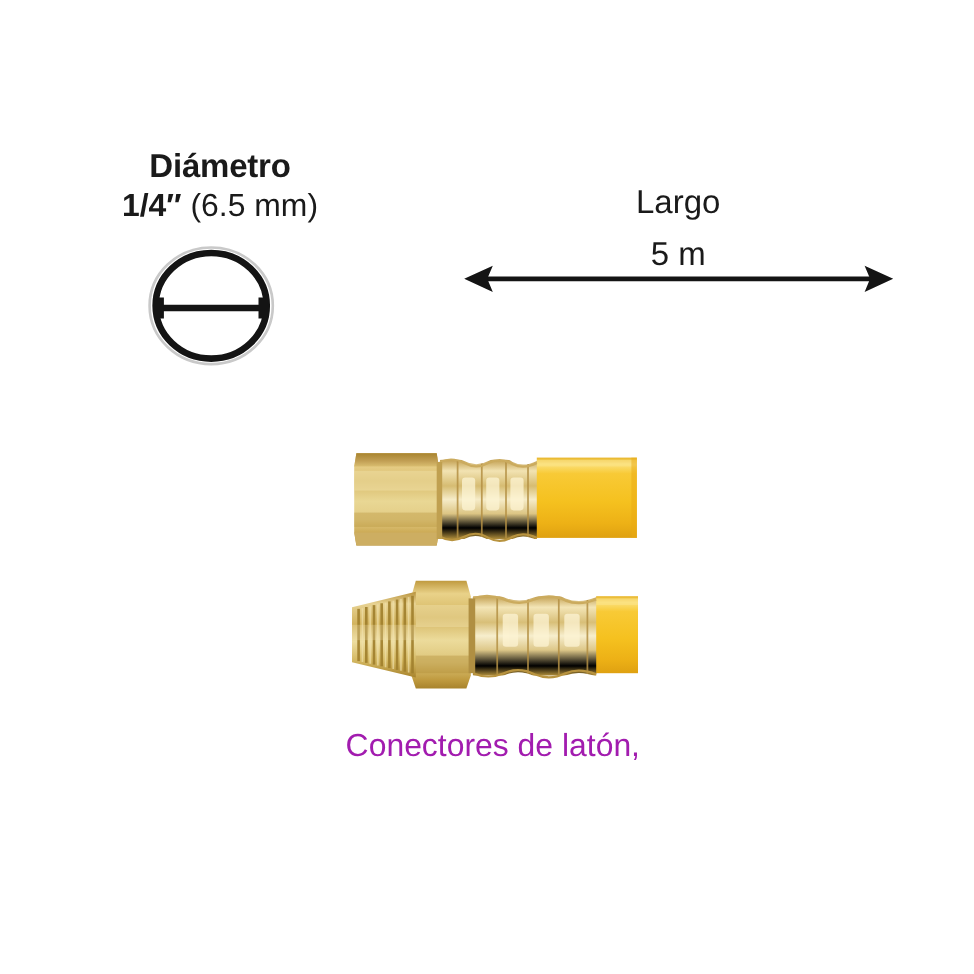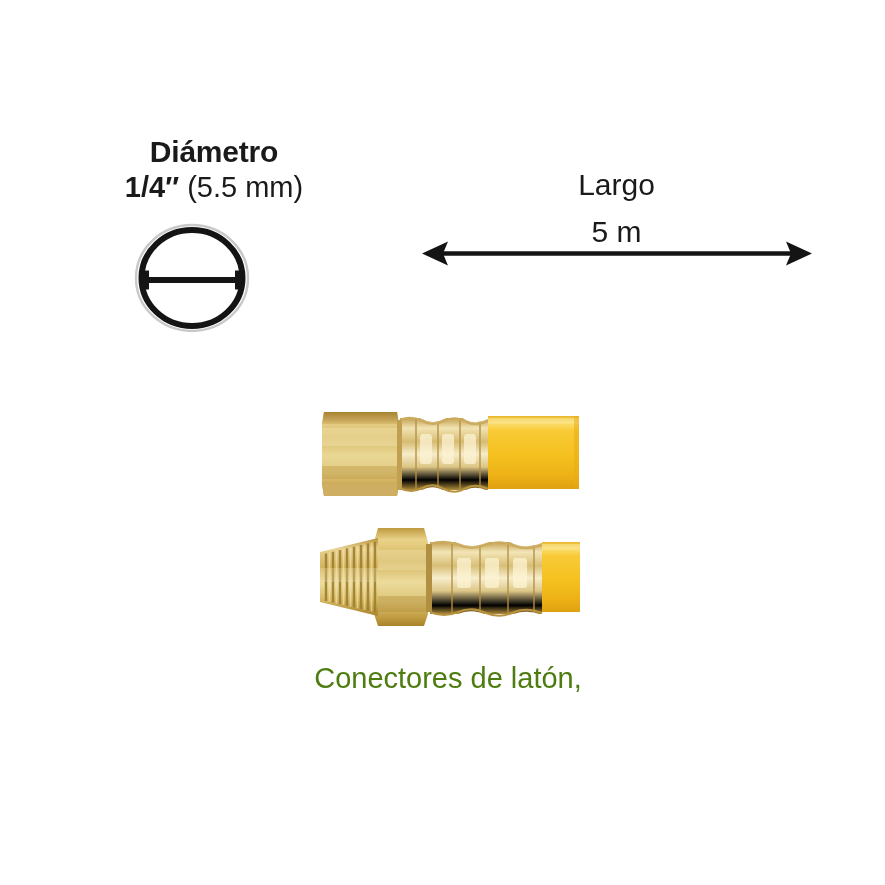--- a/index.html
+++ b/index.html
@@ -13,21 +13,21 @@
     height: 885px;
     background: #ffffff;
     overflow: hidden;
     font-family: "Liberation Sans", sans-serif;
     color: #1a1a1a;
   }
 
   
   #diameter-block {
     position: absolute;
-    left: 74px;
+    left: 60px;
     top: 135px;
     width: 280px;
     text-align: center;
   }
   .label-strong {
     font-size: 30px;
     font-weight: bold;
     letter-spacing: -0.2px;
     line-height: 1.12;
     white-space: nowrap;
@@ -90,34 +90,34 @@
   
   #connector-caption {
     position: absolute;
     left: 248px;
     top: 660px;
     width: 400px;
     text-align: center;
     font-size: 29px;
     font-weight: normal;
     line-height: 1.28;
-    color: #4d7c0f;
+    color: #a21caf;
   }
   #connector-caption div { white-space: nowrap; }
 </style>
 </head>
 <body>
 
 <div id="page">
 
   <div id="diameter-block">
     <div class="label-strong">Diámetro</div>
     <div class="label-sub">
       <span class="frac">1/4″</span>
-      <span>(5.5 mm)</span>
+      <span>(6.5 mm)</span>
     </div>
   </div>
 
   <svg id="diameter-circle" viewBox="0 0 118 112">
 
     <ellipse cx="59" cy="56" rx="56" ry="53" fill="none" stroke="#c9c9c9" stroke-width="2.4"></ellipse>
 
     <ellipse cx="59" cy="56" rx="50.5" ry="48" fill="#ffffff" stroke="#141414" stroke-width="6"></ellipse>
 
     <line x1="12" y1="58" x2="106" y2="58" stroke="#141414" stroke-width="6" stroke-linecap="butt"></line>

